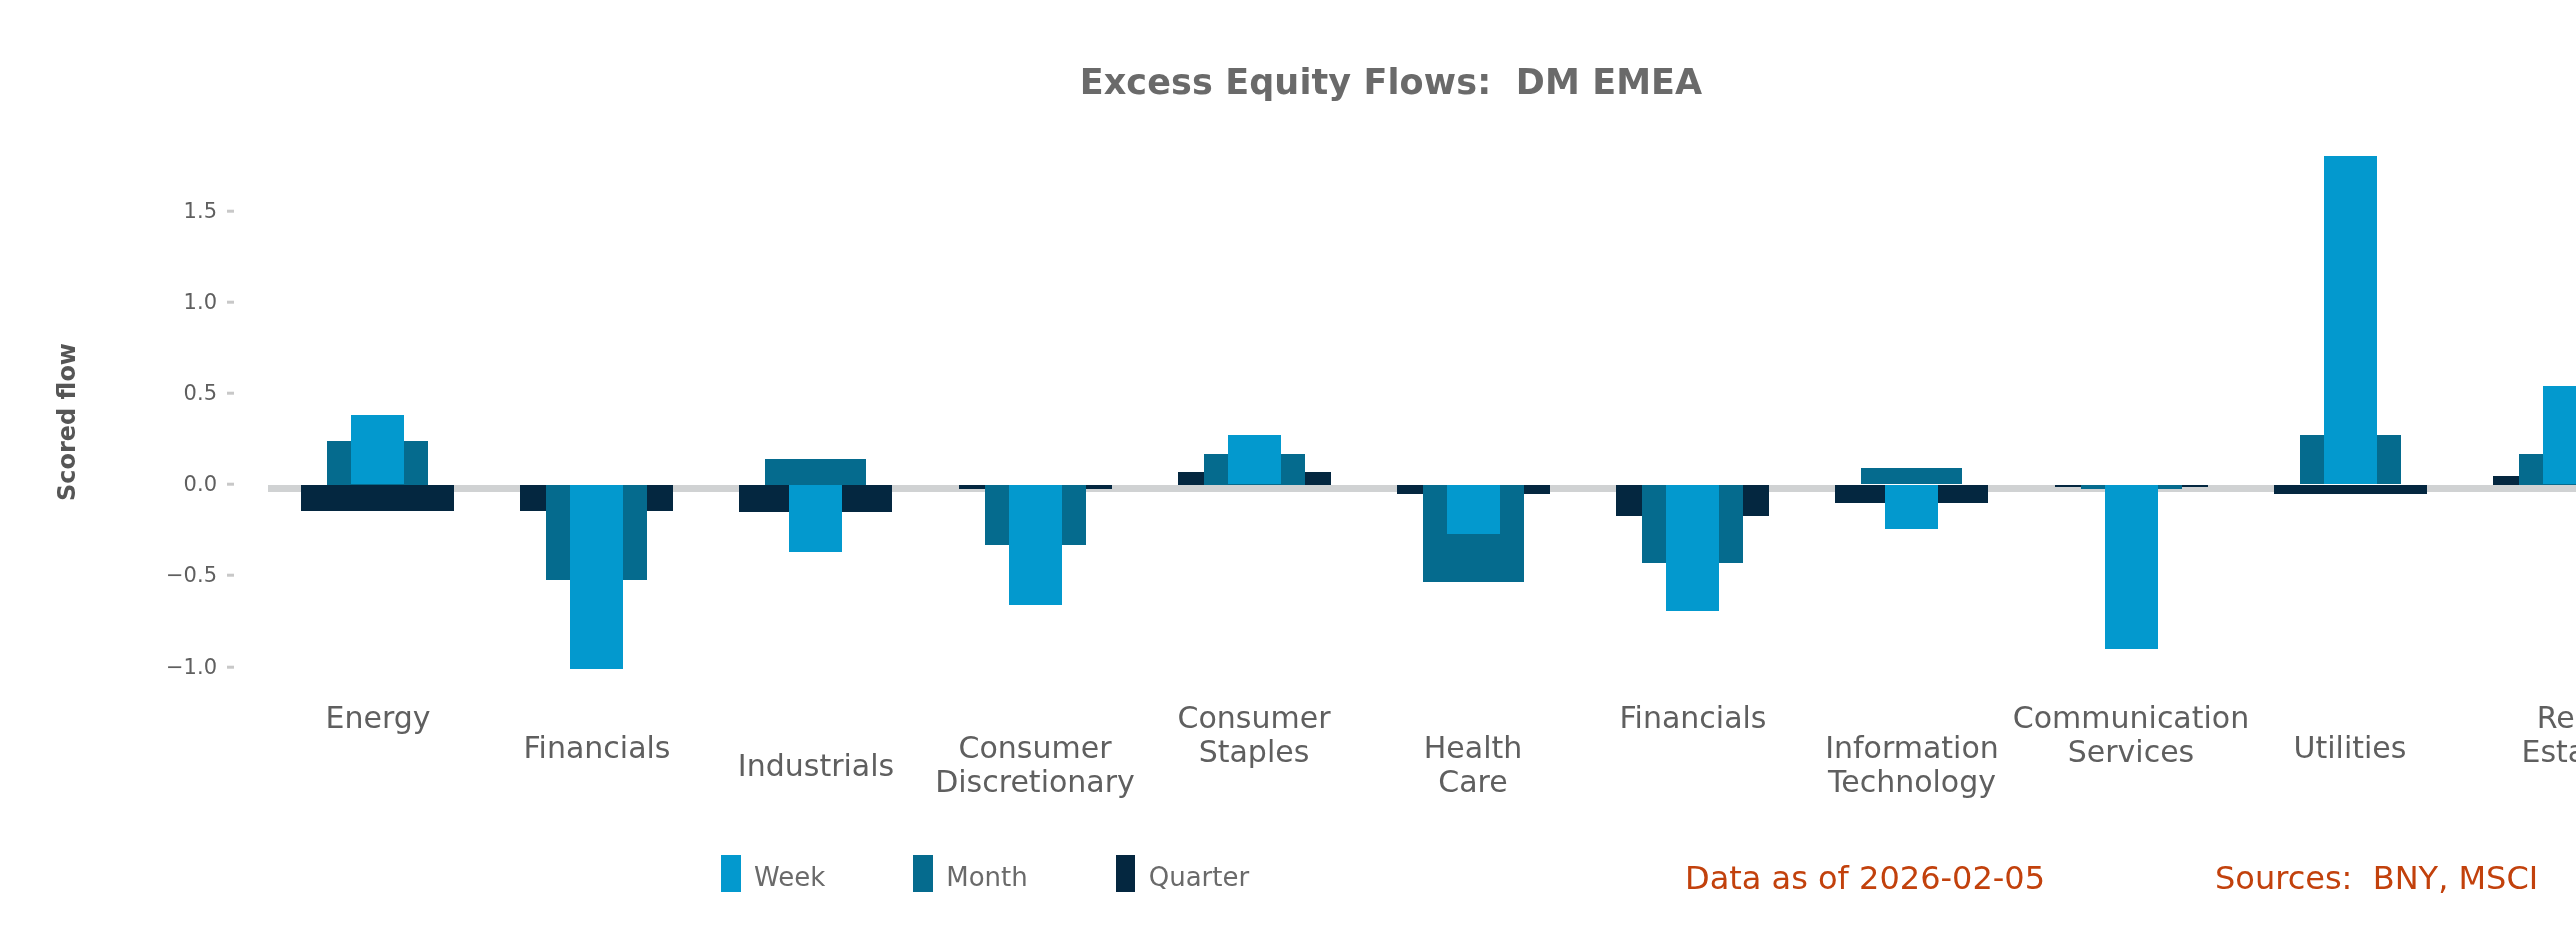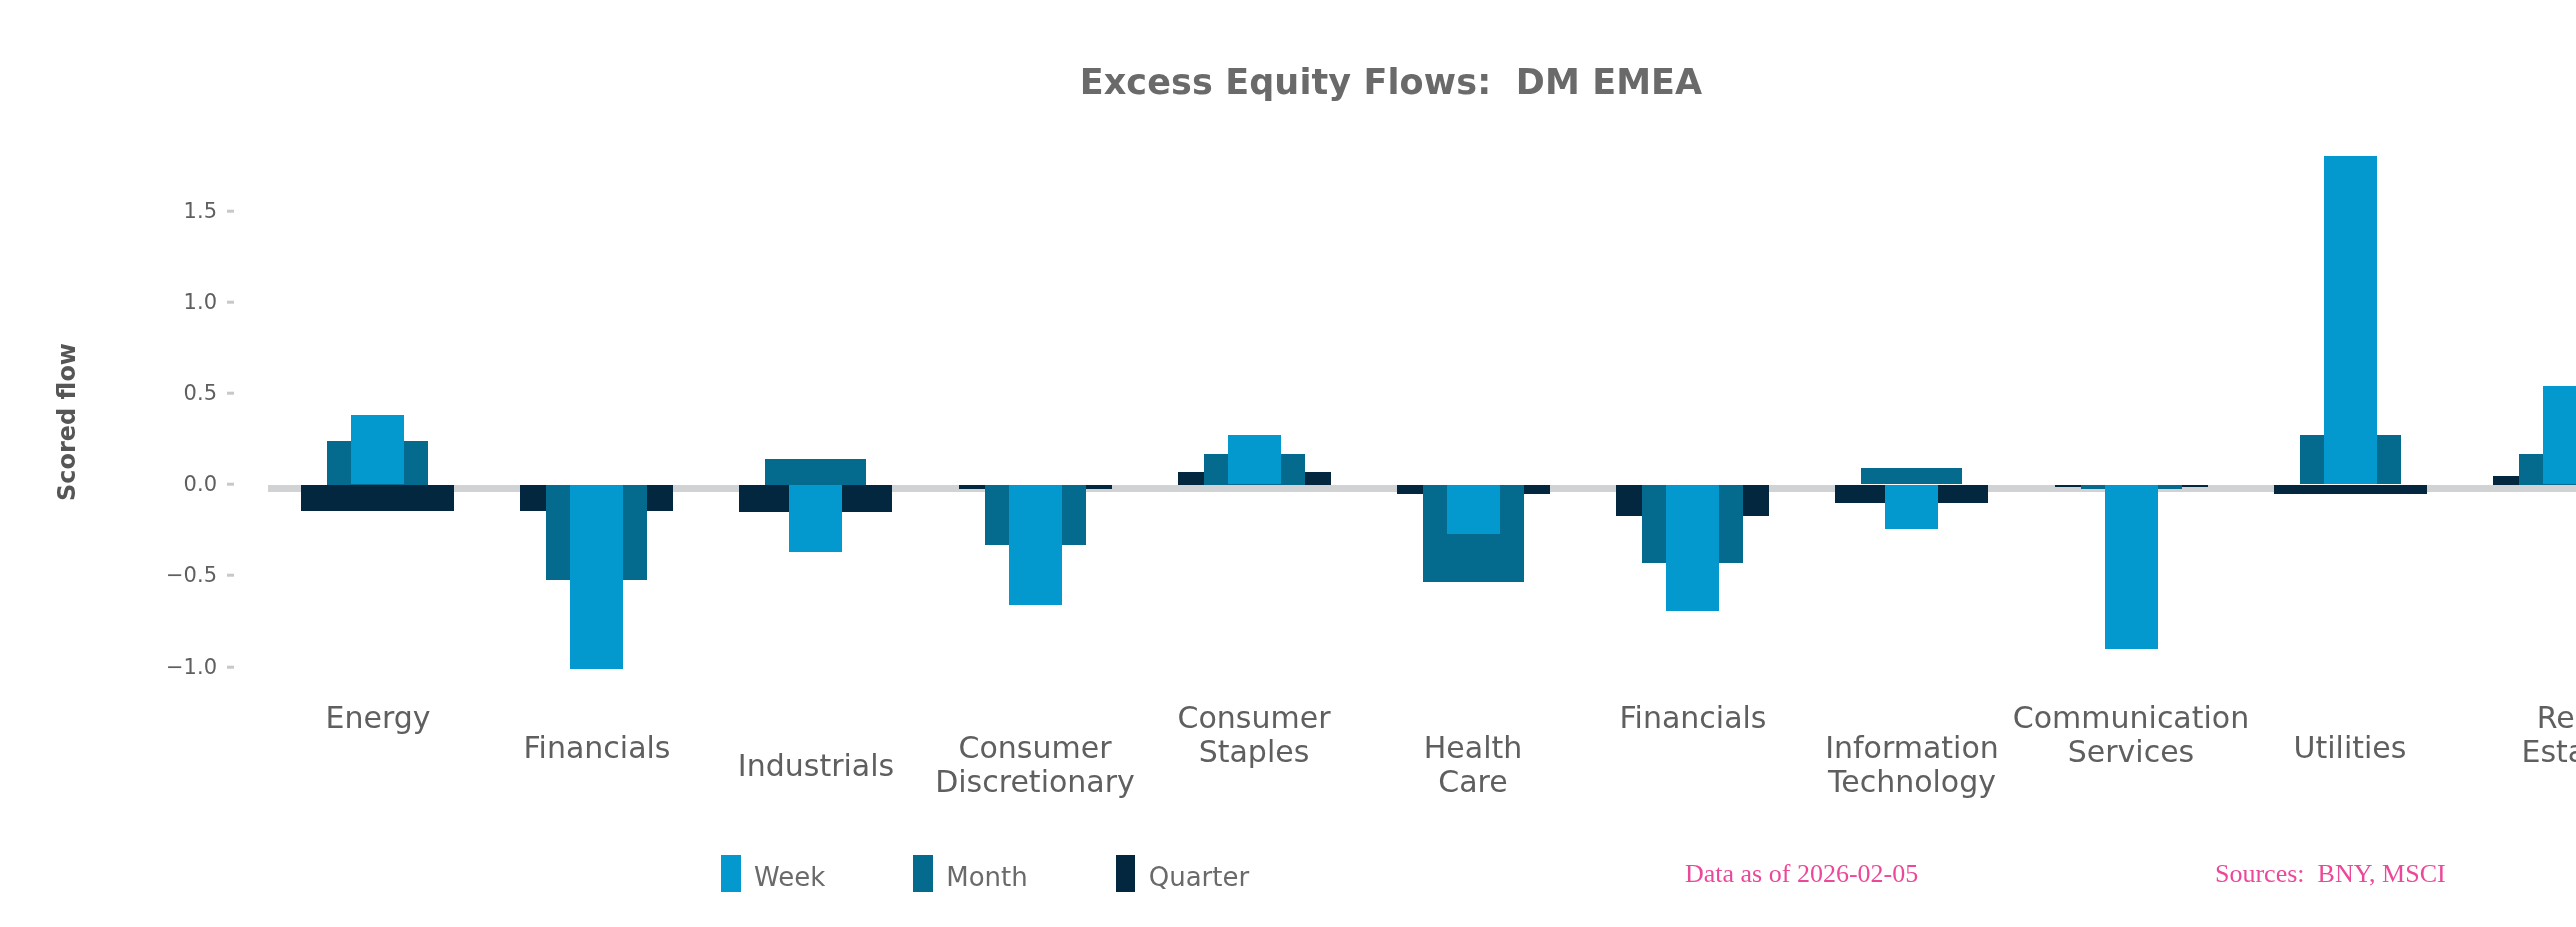--- a/index.html
+++ b/index.html
@@ -71,21 +71,21 @@
   }
 
   
   .footerbar{
     position:absolute;left:0;top:855px;width:2782px;height:57px;
   }
   .legend{position:absolute;left:721px;top:0;display:flex;align-items:center;gap:0;}
   .legend-item{display:flex;align-items:flex-end;margin-right:88px;}
   .swatch{width:19.6px;height:37px;margin-right:13.4px;flex:0 0 auto;}
   .legend-label{font-size:26px;color:#6a6a6a;white-space:pre;}
-  .footer-note{position:absolute;font-size:26px;color:#ec4899;white-space:pre;font-family:Liberation Serif, serif;}
+  .footer-note{position:absolute;font-size:32px;color:#c2410c;white-space:pre;}
   .note-data{left:1685px;top:4.1px;}
   .note-src{left:2215px;top:4.1px;}
 </style>
 </head>
 <body>
 
 <div class="figure">
 
   <div class="chart-title">Excess Equity Flows:  DM EMEA</div>
 

